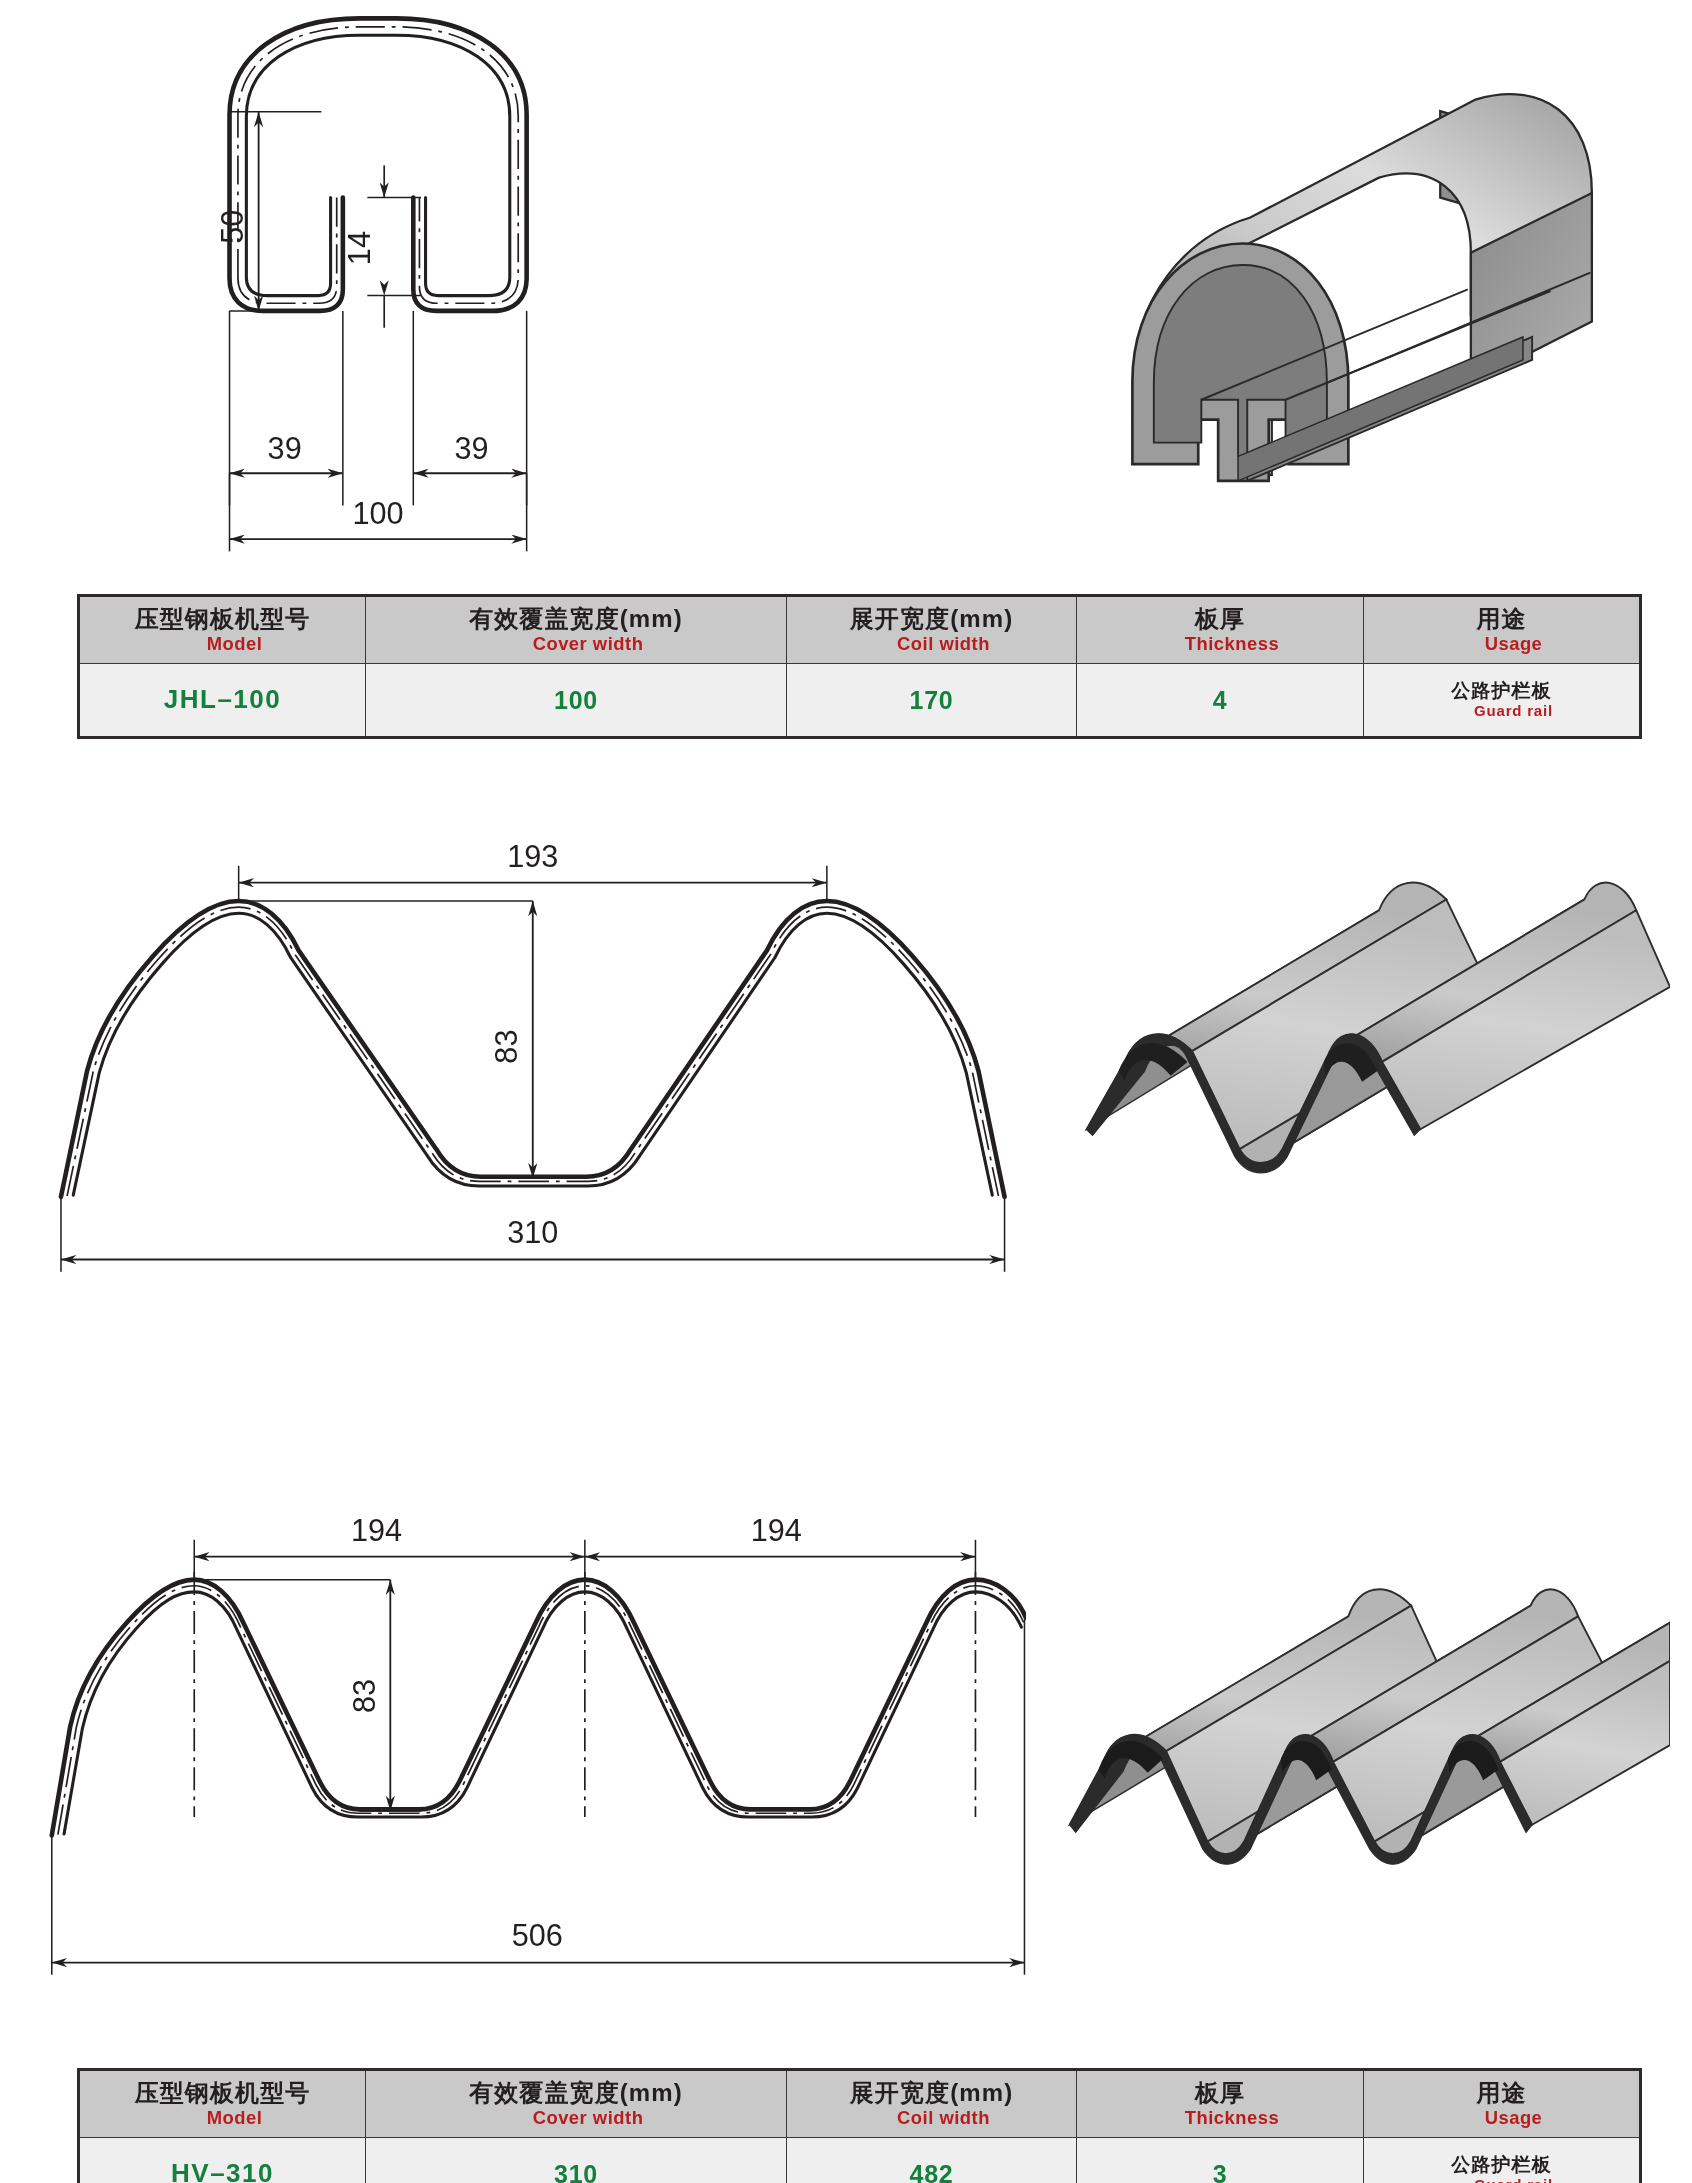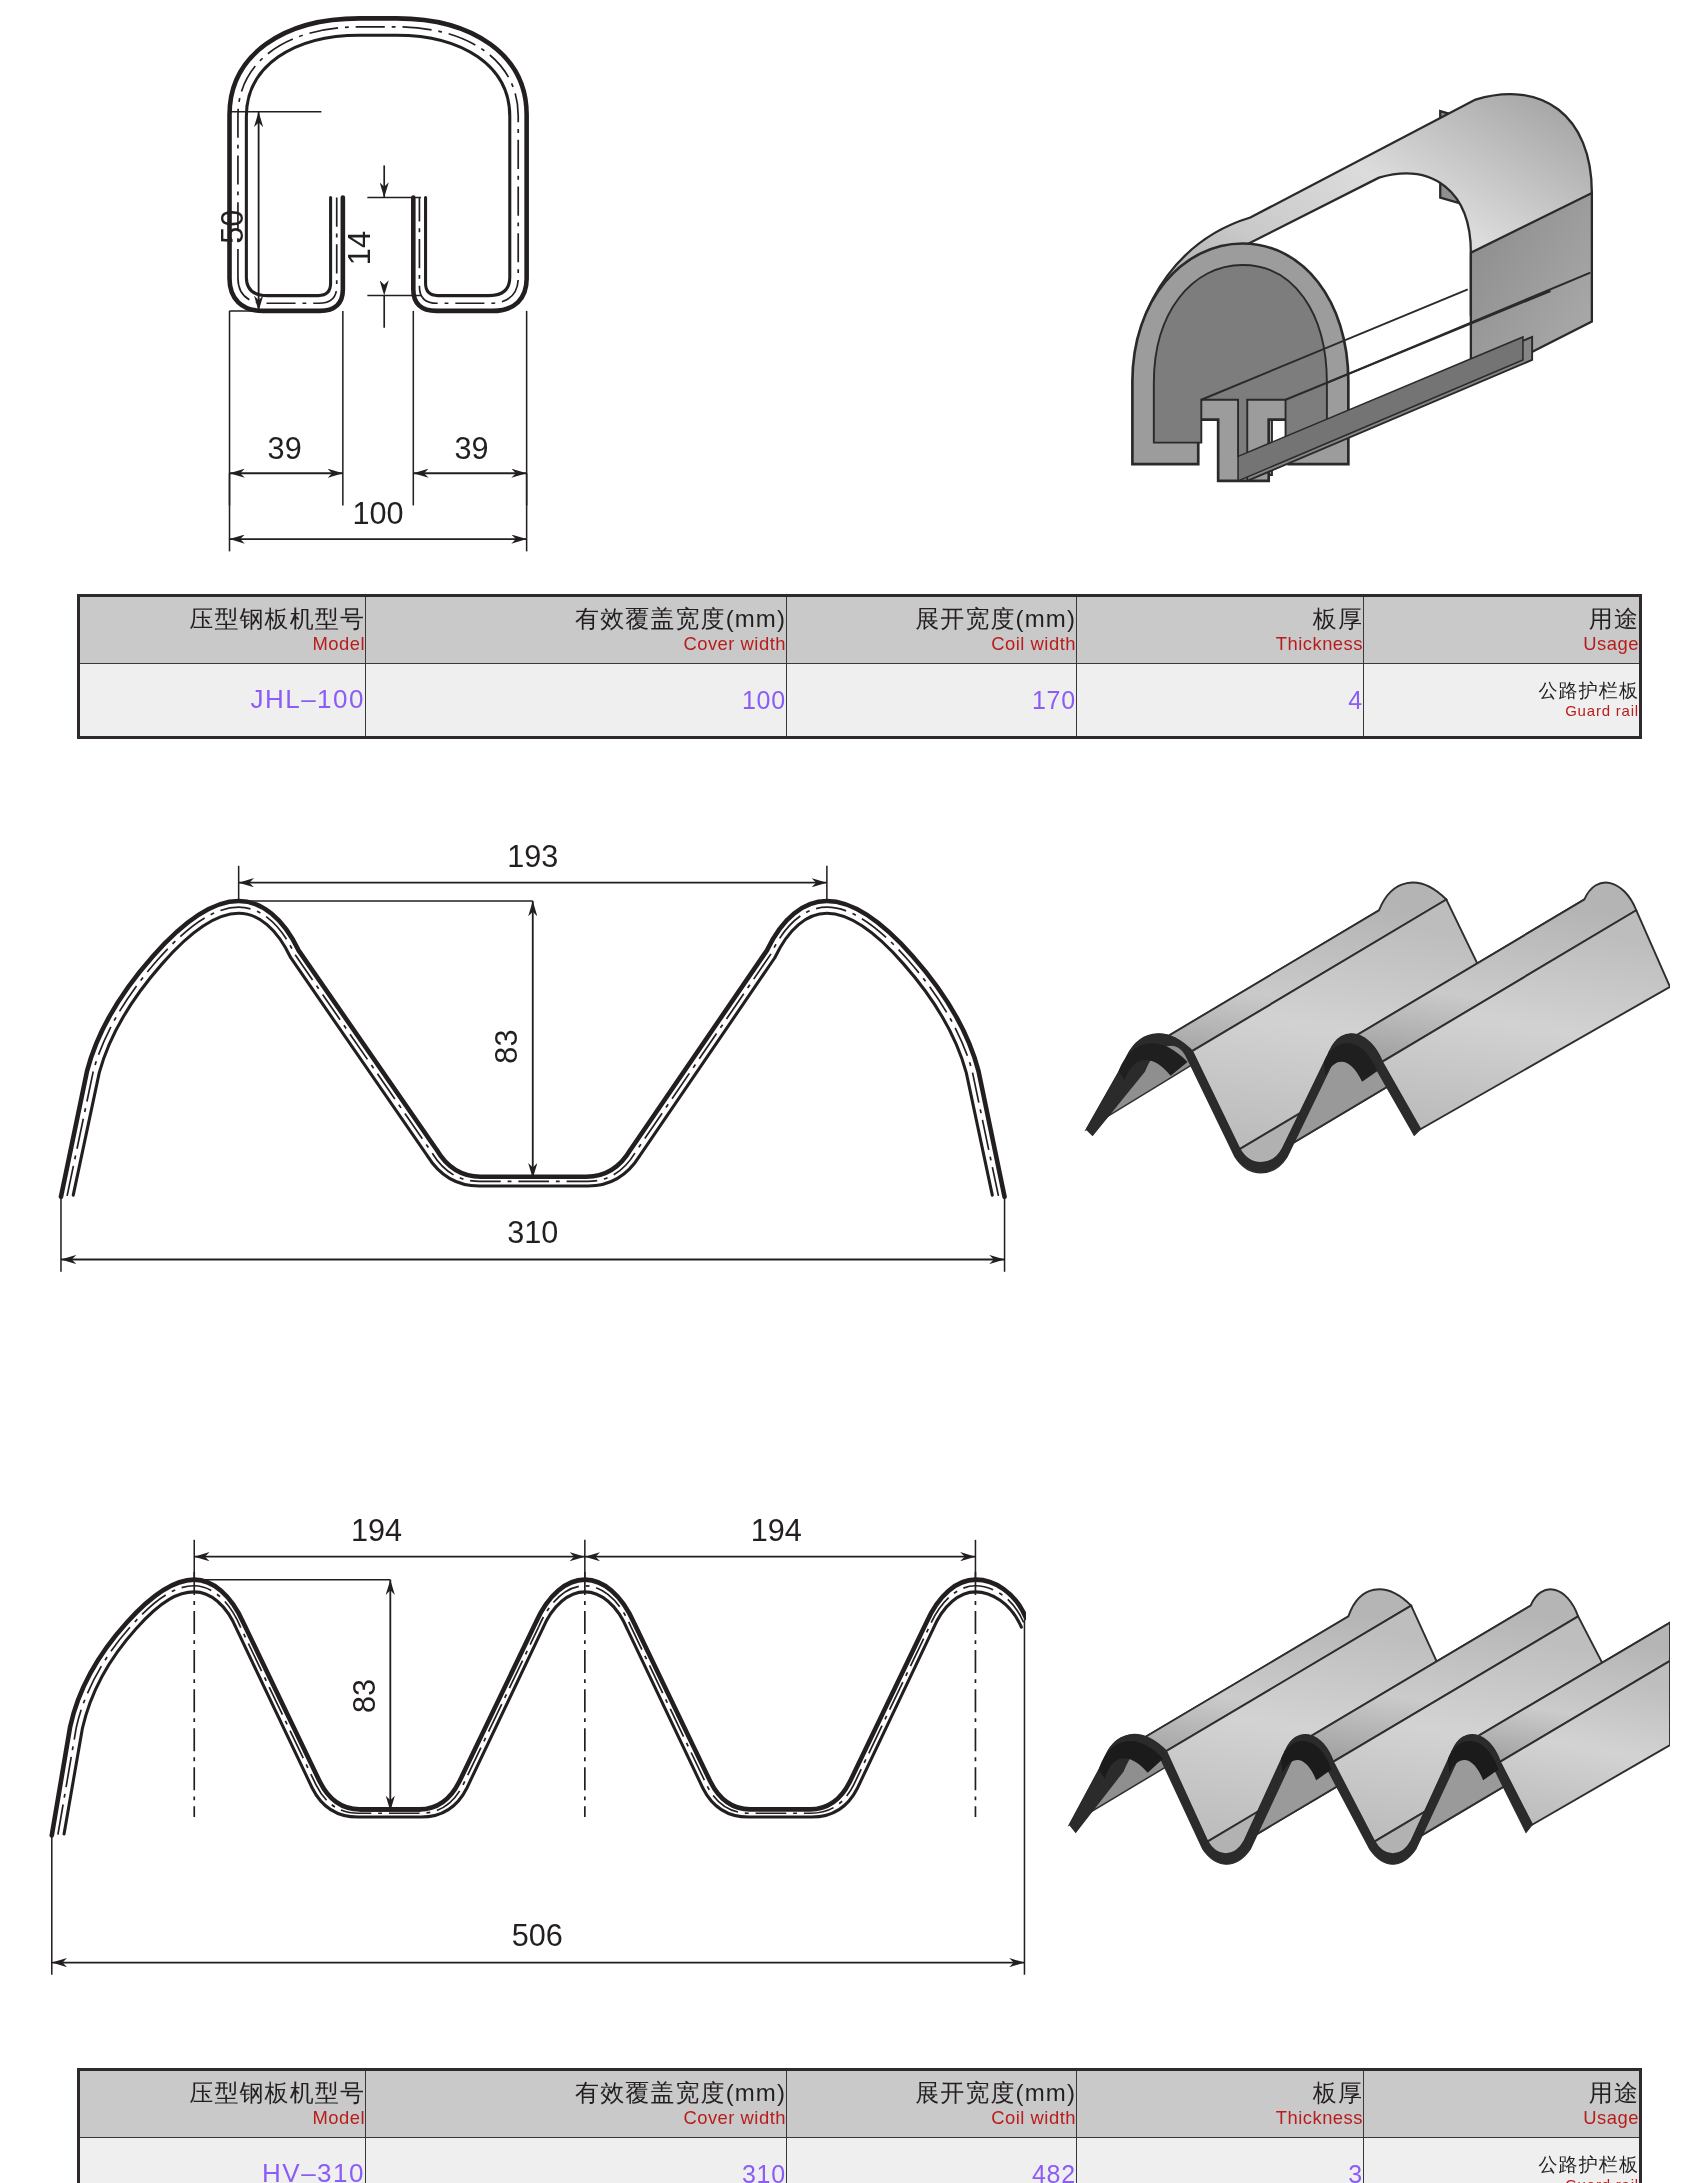--- a/index.html
+++ b/index.html
@@ -61,24 +61,24 @@
   .tbl-2 { top: 1302px; }
 
   .spec-table col.c-model     { width: 287px; }
   .spec-table col.c-cover     { width: 421px; }
   .spec-table col.c-coil      { width: 290px; }
   .spec-table col.c-thick     { width: 287px; }
   .spec-table col.c-usage     { width: 277px; }
 
   .spec-table th, .spec-table td {
     border: 1.5px solid #3b3738;
-    text-align: right;
+    text-align: center;
     vertical-align: middle;
     padding: 0;
-    font-weight: normal;
+    font-weight: bold;
   }
   .spec-table thead th {
     background: #c9c9c9;
     height: 66px;
   }
   .spec-table tbody td {
     background: #efefef;
     height: 72px;
   }
 
@@ -95,21 +95,21 @@
     line-height: 1.22;
     letter-spacing: 0.5px;
     color: #b91c1c;
     margin-left: 24px;
   }
   .val {
     display: block;
     font-size: 25px;
     line-height: 1.2;
     letter-spacing: 0.8px;
-    color: #8b5cf6;
+    color: #15803d;
   }
   .val-model {
     display: block;
     font-size: 26px;
     letter-spacing: 1.5px;
   }
   .usage-cell .cn { font-size: 19px; }
   .usage-cell .en { font-size: 15px; letter-spacing: 0.8px; }
 
   

